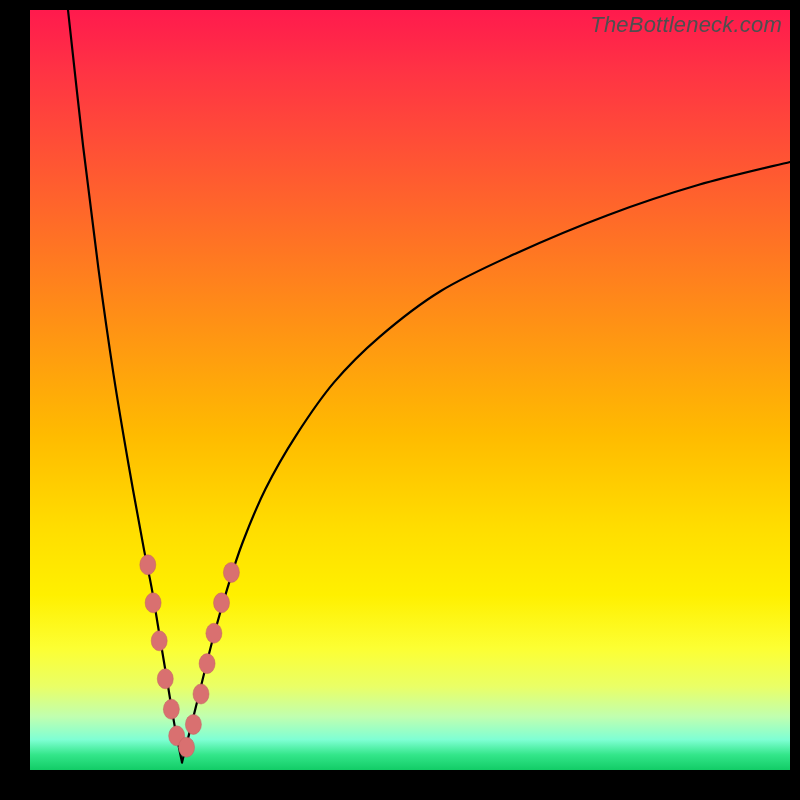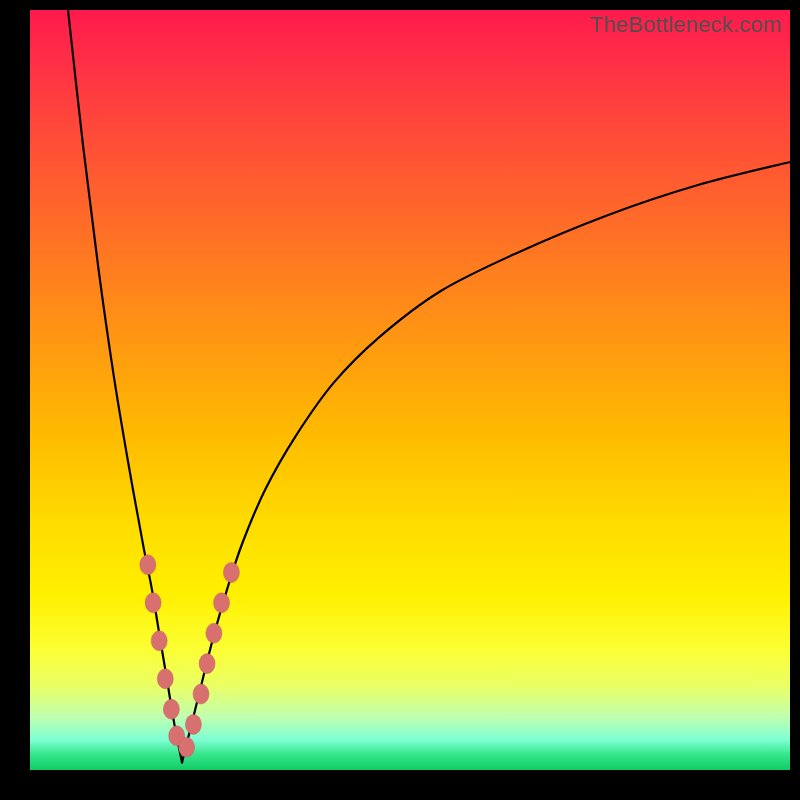--- a/index.html
+++ b/index.html
@@ -9,20 +9,21 @@
     height: 800px;
     overflow: hidden;
     background: #000;
     font-family: Arial, Helvetica, sans-serif;
   }
   .frame {
     position: relative;
     width: 692px;
     height: 800px;
     background: #000;
+    font-style: italic;
   }
   .plot {
     position: absolute;
     left: 30px;
     top: 10px;
     width: 760px;
     height: 760px;
     background: linear-gradient(to bottom,
       #ff1a4d 0%,
       #ff3344 8%,

